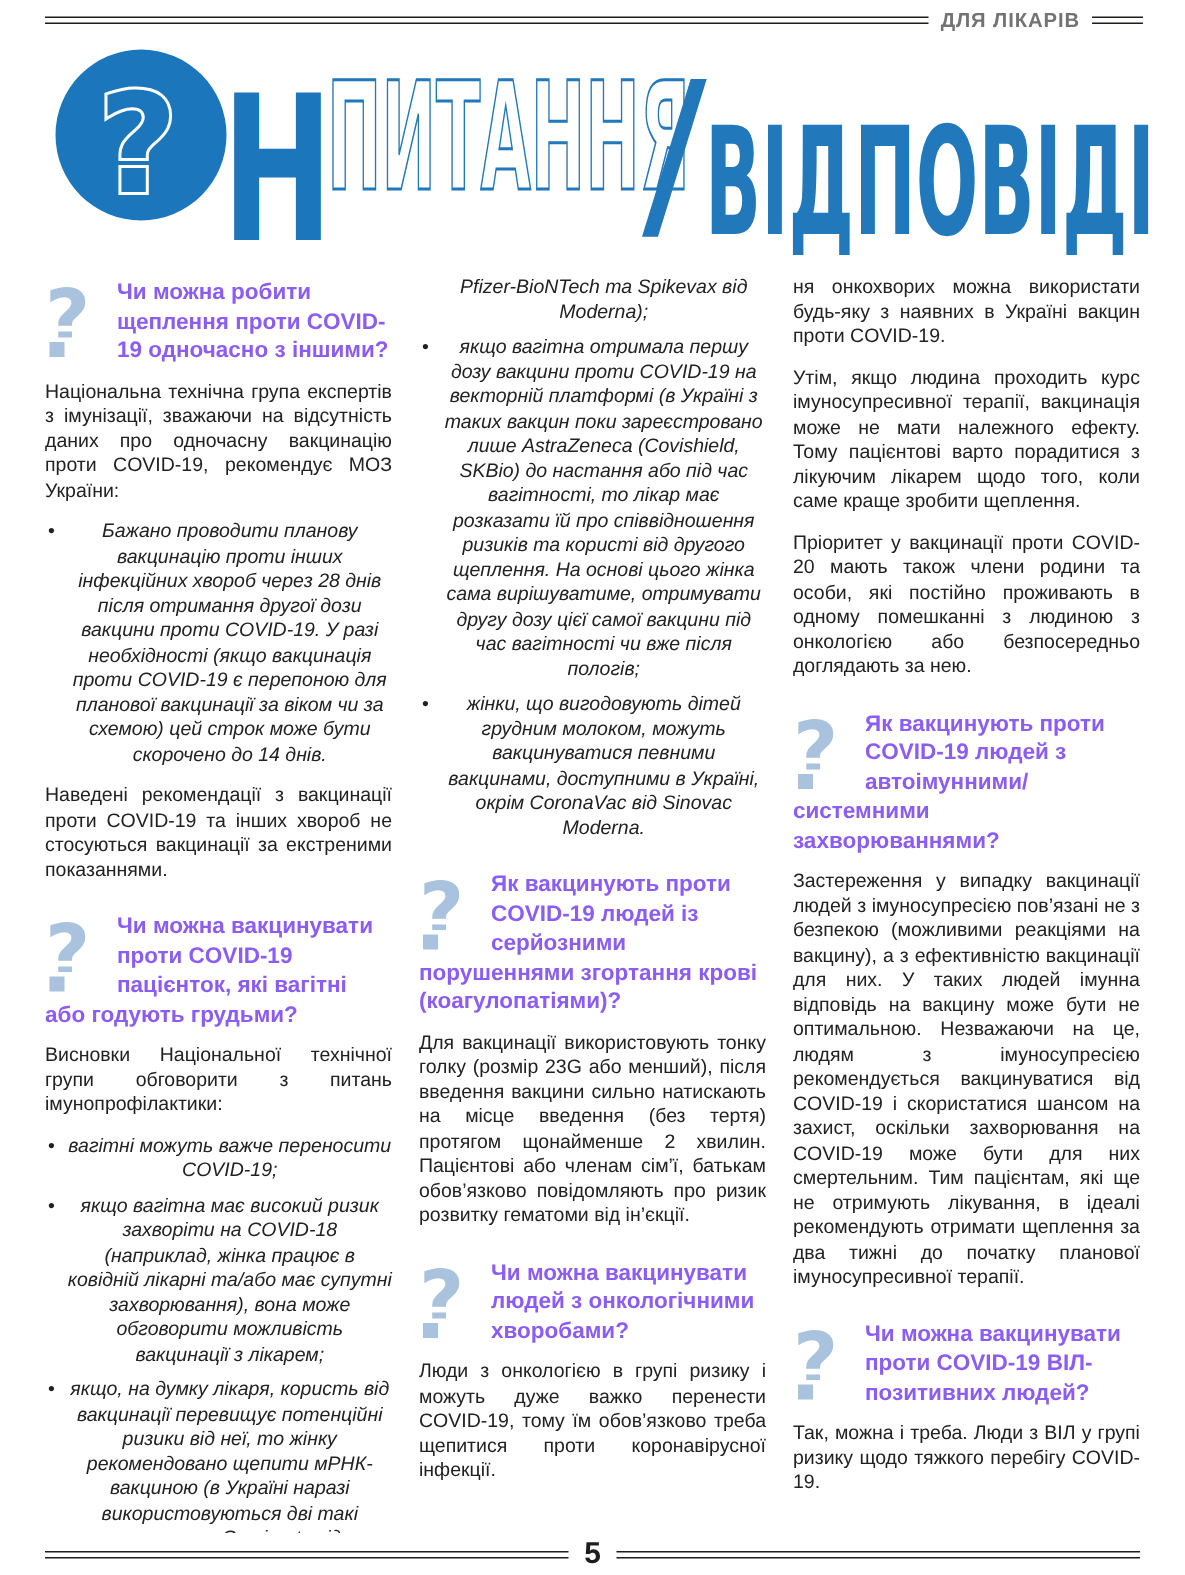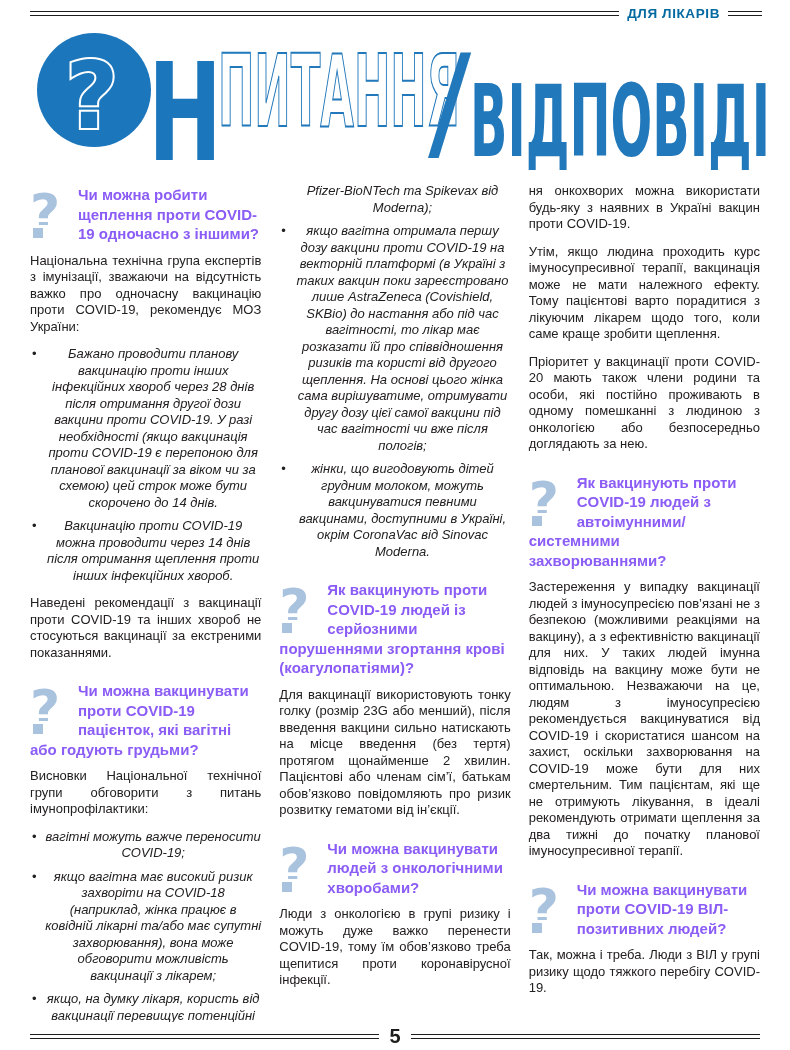--- a/index.html
+++ b/index.html
@@ -18,21 +18,21 @@
     display:flex;align-items:center;
   }
   .dline{
     height:5px;box-sizing:border-box;
     border-top:1.6px solid #1d1d1b;
     border-bottom:1.6px solid #1d1d1b;
   }
   .top-rule .dline.long{flex:1;}
   .top-rule .dline.short{width:34px;}
   .rubric{
-    color:#0369a1;font-weight:bold;font-size:13.5px;
+    color:#737373;font-weight:bold;font-size:13.5px;
     letter-spacing:0.6px;margin:0 8px;white-space:nowrap;
   }
   
   .masthead{position:absolute;top:22px;left:30px;width:745px;height:148px;}
   .masthead svg{display:block;}
   
   .columns{
     position:absolute;top:183px;left:30px;right:30px;bottom:28px;
     display:flex;gap:18px;overflow:hidden;
   }
@@ -98,24 +98,23 @@
 
   <main class="columns">
     <section class="col">
         <div class="question">
           <span class="qmark">
             <span class="qm-hook">?</span>
             <span class="qm-dot"></span>
           </span>
           <h3>Чи можна робити щеплення проти COVID-19 одночасно з іншими?</h3>
         </div>
-        <p>Національна технічна група експертів з імунізації, зважаючи на відсутність важко про одночасну вакцинацію проти COVID-19, рекомендує МОЗ України:</p>
+        <p>Національна технічна група експертів з імунізації, зважаючи на відсутність даних про одночасну вакцинацію проти COVID-19, рекомендує МОЗ України:</p>
         <ul>
           <li>Бажано проводити планову вакцинацію проти інших інфекційних хвороб через 28 днів після отримання другої дози вакцини проти COVID-19. У разі необхідності (якщо вакцинація проти COVID-19 є перепоною для планової вакцинації за віком чи за схемою) цей строк може бути скорочено до 14 днів.</li>
-          <li>Вакцинацію проти COVID-19 можна проводити через 14 днів після отримання щеплення проти інших інфекційних хвороб.</li>
         </ul>
         <p>Наведені рекомендації з вакцинації проти COVID-19 та інших хвороб не стосуються вакцинації за екстреними показаннями.</p>
         <div class="question">
           <span class="qmark">
             <span class="qm-hook">?</span>
             <span class="qm-dot"></span>
           </span>
           <h3>Чи можна вакцинувати проти COVID-19 пацієнток, які вагітні або годують грудьми?</h3>
         </div>
         <p>Висновки Національної технічної групи обговорити з питань імунопрофілактики:</p>

